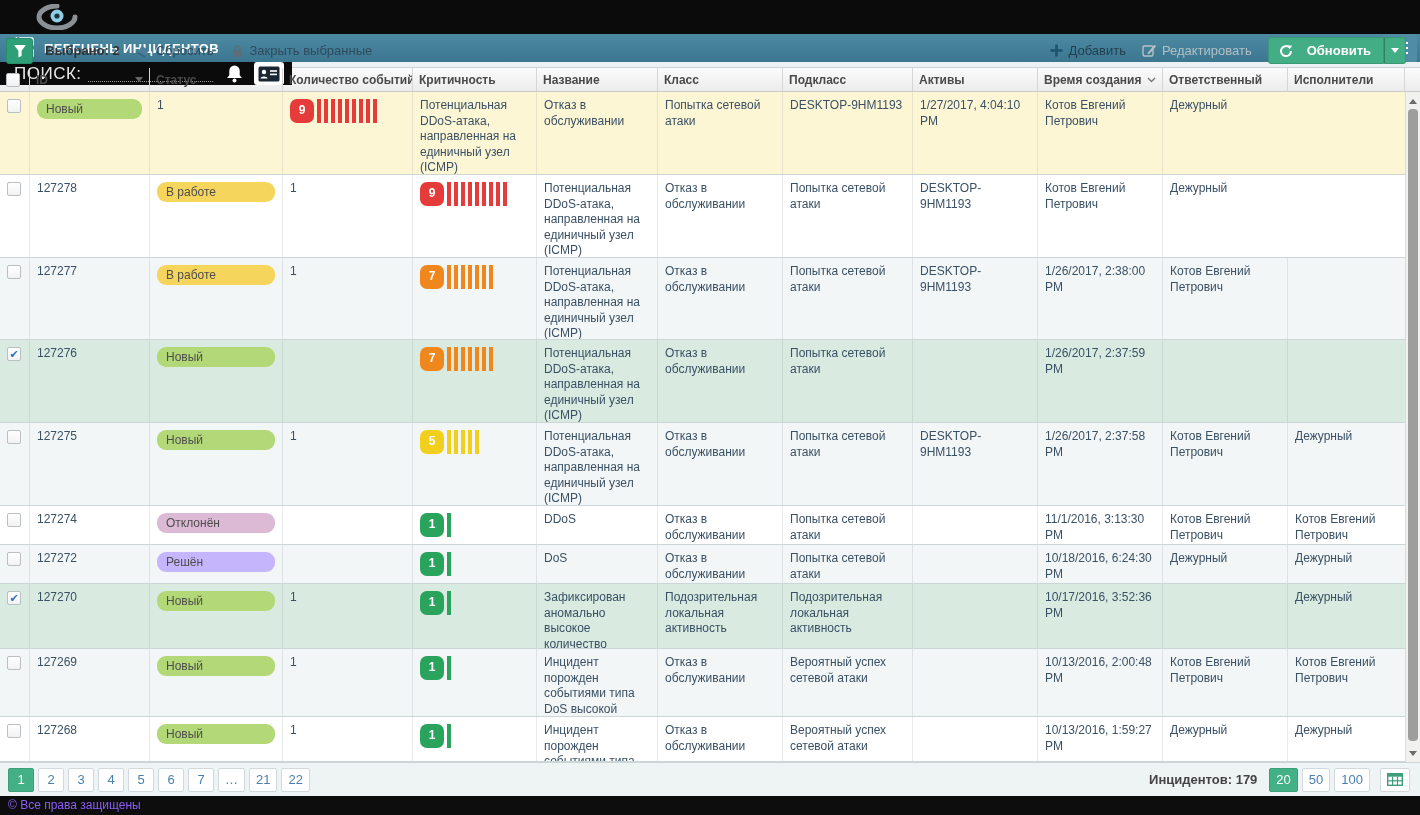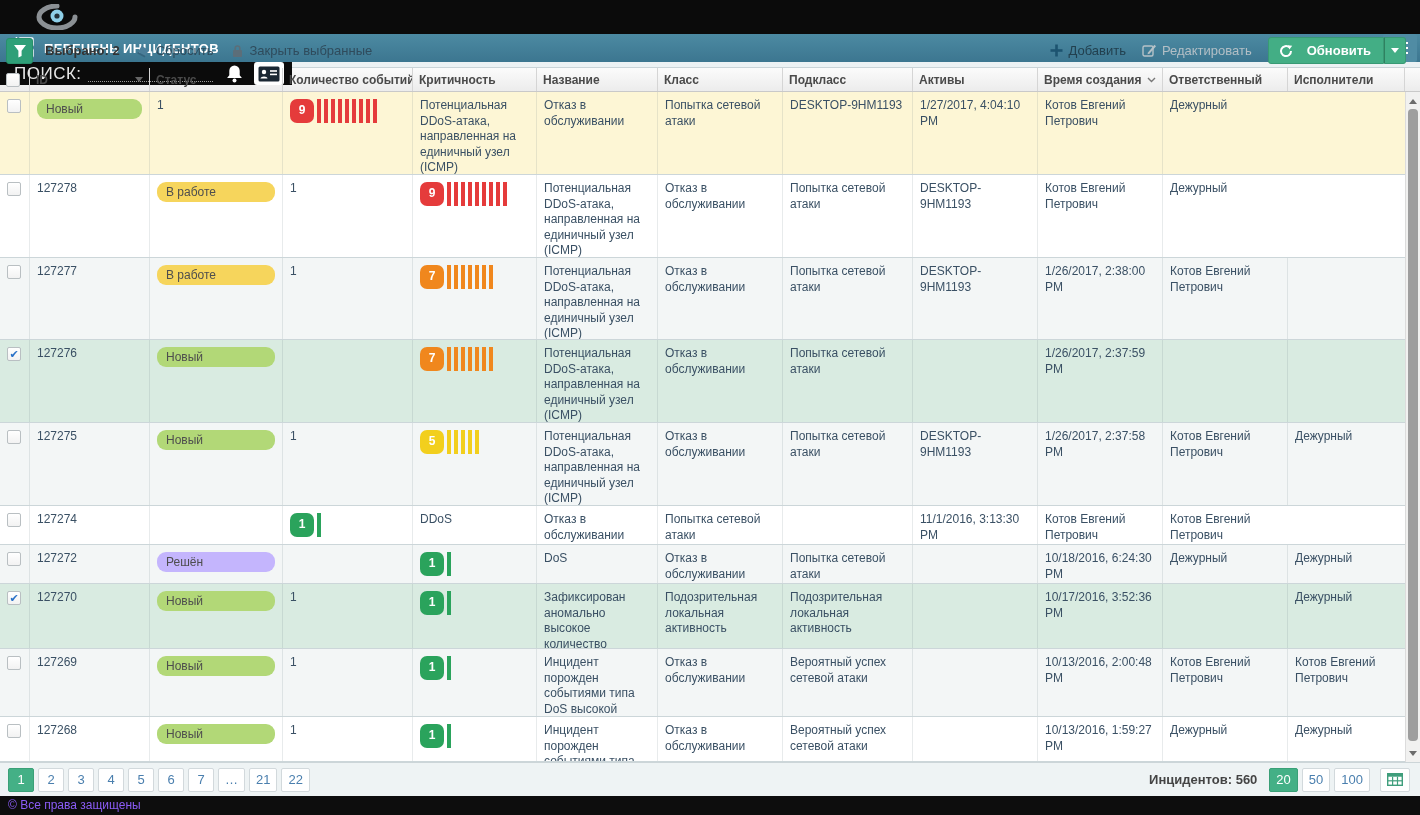--- a/index.html
+++ b/index.html
@@ -369,20 +369,23 @@
         <div class="cell">DESKTOP-9HM1193</div>
         <div class="cell">1/26/2017, 2:37:58 PM</div>
         <div class="cell">Котов Евгений Петрович</div>
         <div class="cell">Дежурный</div>
       </div>
       <div class="grid-row" style="grid-template-columns: 30px 120px 133px 130px 124px 121px 125px 130px 125px 125px 125px 117px; height: 39px; background: rgb(255, 255, 255);">
         <div class="cell">
           <span class="cb"></span>
         </div>
         <div class="cell">127274</div>
+        <div class="cell">
+          <div class="status-badge" style="background: rgb(220, 186, 214);">Отклонён</div>
+        </div>
         <div class="cell"></div>
         <div class="cell">
           <div class="crit">
             <div class="crit-bubble" style="background: rgb(42, 163, 92);">1</div>
             <div class="crit-stripe" style="background: rgb(42, 163, 92);"></div>
           </div>
         </div>
         <div class="cell">DDoS</div>
         <div class="cell">Отказ в обслуживании</div>
         <div class="cell">Попытка сетевой атаки</div>
@@ -501,21 +504,21 @@
         <button class="page-btn">3</button>
         <button class="page-btn">4</button>
         <button class="page-btn">5</button>
         <button class="page-btn">6</button>
         <button class="page-btn">7</button>
         <button class="page-btn">…</button>
         <button class="page-btn">21</button>
         <button class="page-btn">22</button>
       </div>
     <div class="pager-right">
-      <span class="total-label">Инцидентов: 560</span>
+      <span class="total-label">Инцидентов: 179</span>
       <div id="sizes" style="display:flex;">
           <button class="page-btn active">20</button>
           <button class="page-btn">50</button>
           <button class="page-btn">100</button>
         </div>
       <button class="grid-settings-btn">
         <svg width="16" height="13" viewBox="0 0 16 13">
           <rect x="0.7" y="0.7" width="14.6" height="11.6" fill="none" stroke="#3f9e7c" stroke-width="1.4"></rect>
           <rect x="0.7" y="0.7" width="14.6" height="3" fill="#3f9e7c"></rect>
           <line x1="5.6" y1="3.7" x2="5.6" y2="12.3" stroke="#3f9e7c" stroke-width="1.2"></line>

